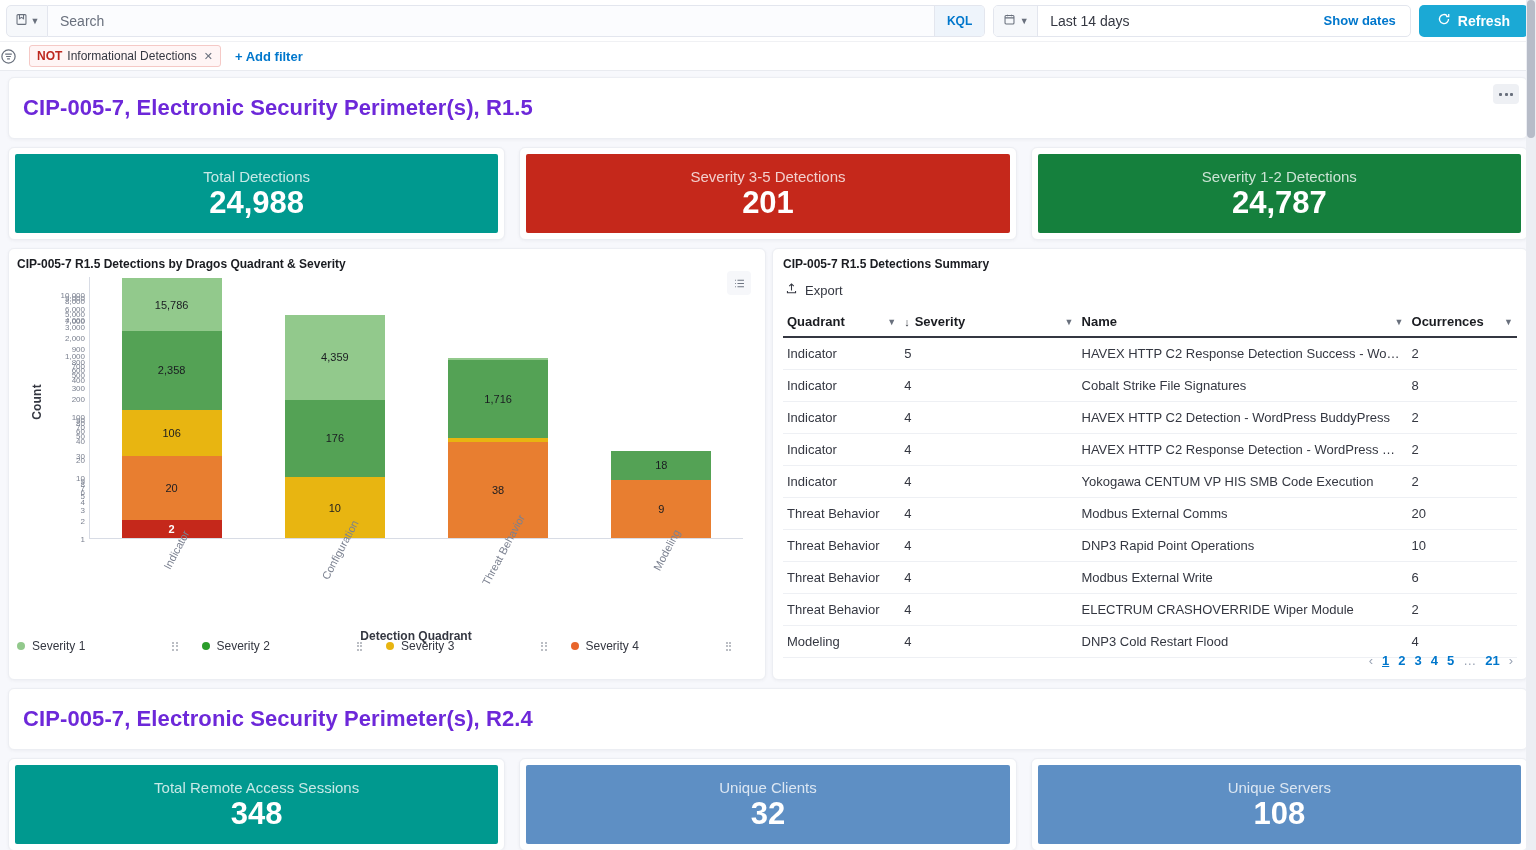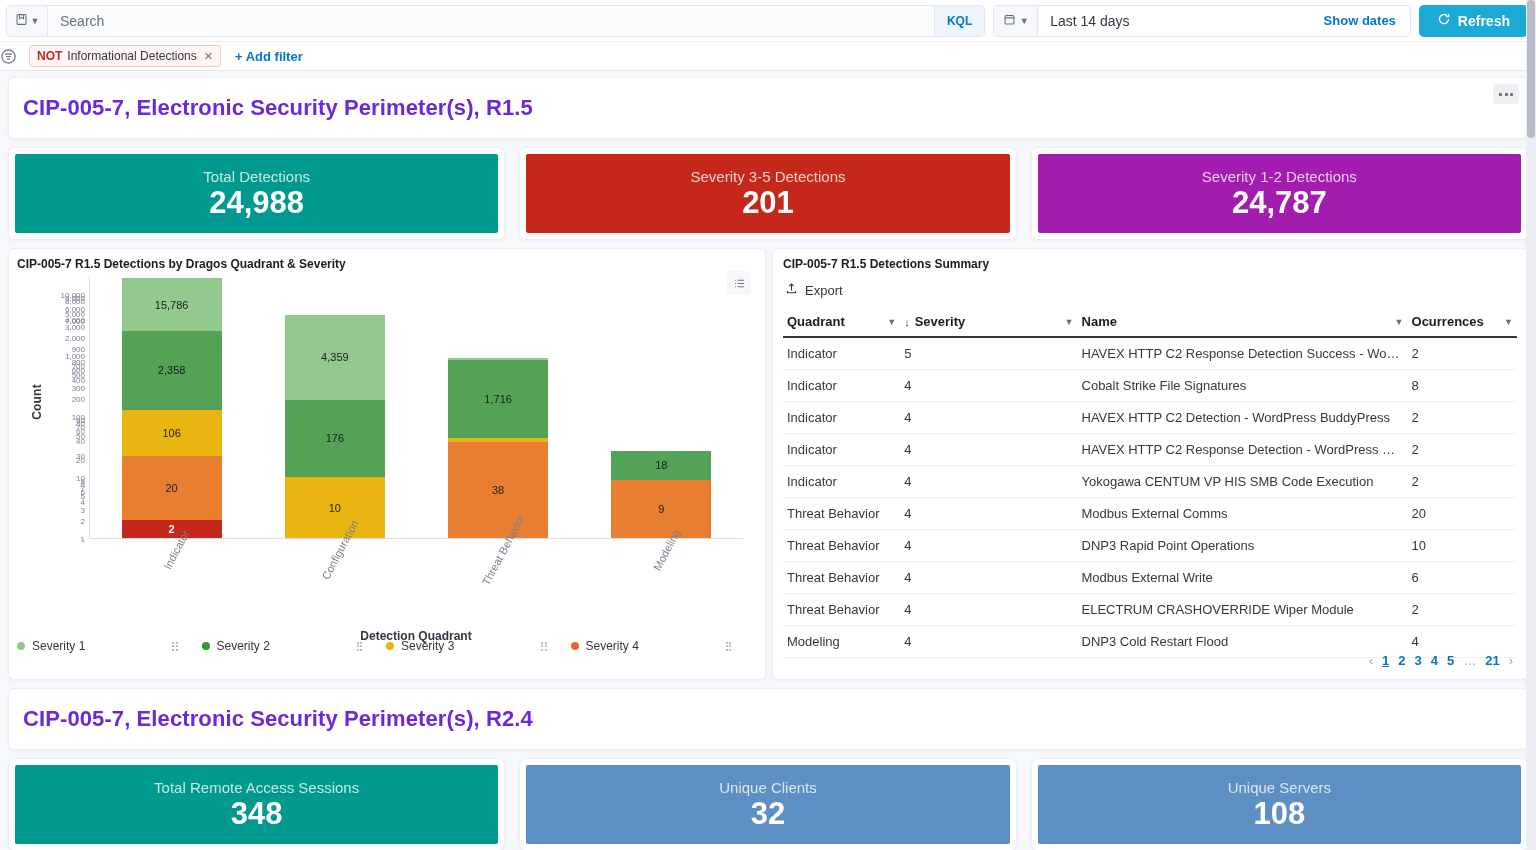--- a/index.html
+++ b/index.html
@@ -287,21 +287,21 @@
         <div class="metric-value">24,988</div>
       </div>
     </div>
     <div class="panel metric-panel">
       <div class="metric-fill" id="m1" style="background: rgb(197, 40, 27);">
         <div class="metric-label">Severity 3-5 Detections</div>
         <div class="metric-value">201</div>
       </div>
     </div>
     <div class="panel metric-panel">
-      <div class="metric-fill" id="m2" style="background: #a21caf;">
+      <div class="metric-fill" id="m2" style="background: #15803d;">
         <div class="metric-label">Severity 1-2 Detections</div>
         <div class="metric-value">24,787</div>
       </div>
     </div>
   </div>
 
   <div class="mid-row">
 
     <div class="panel chart-panel">
       <div class="panel-head">CIP-005-7 R1.5 Detections by Dragos Quadrant &amp; Severity</div>

